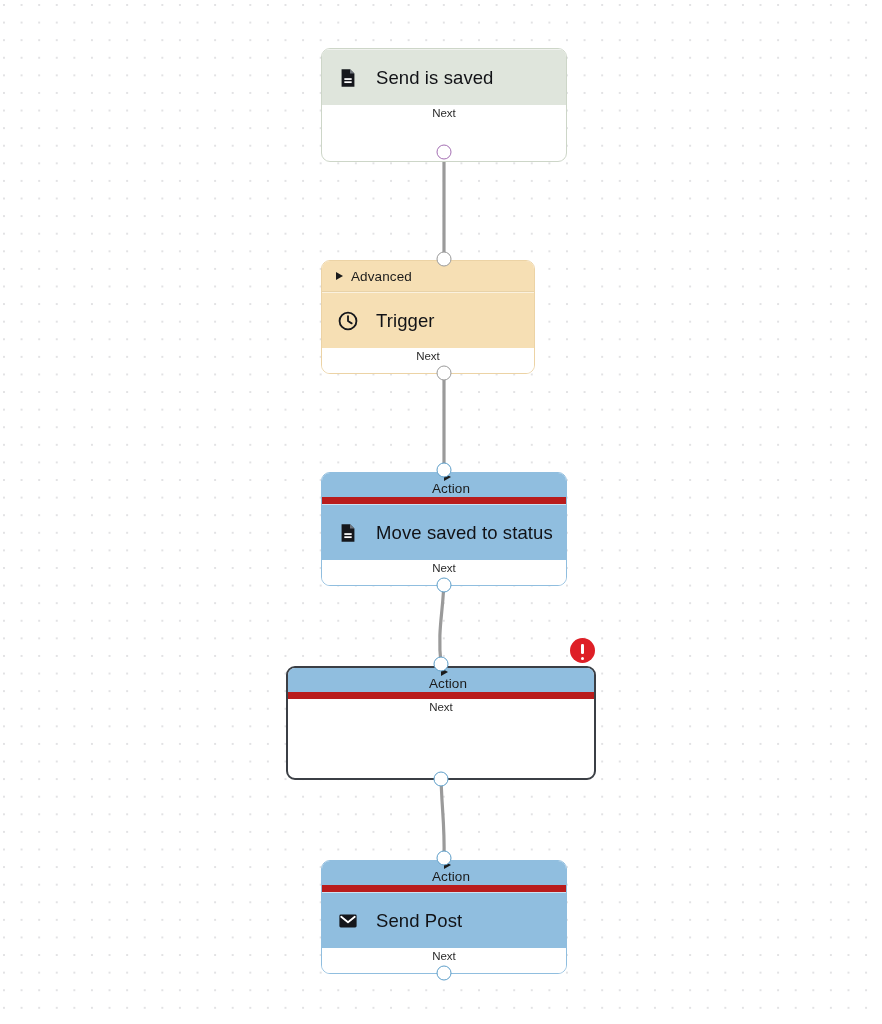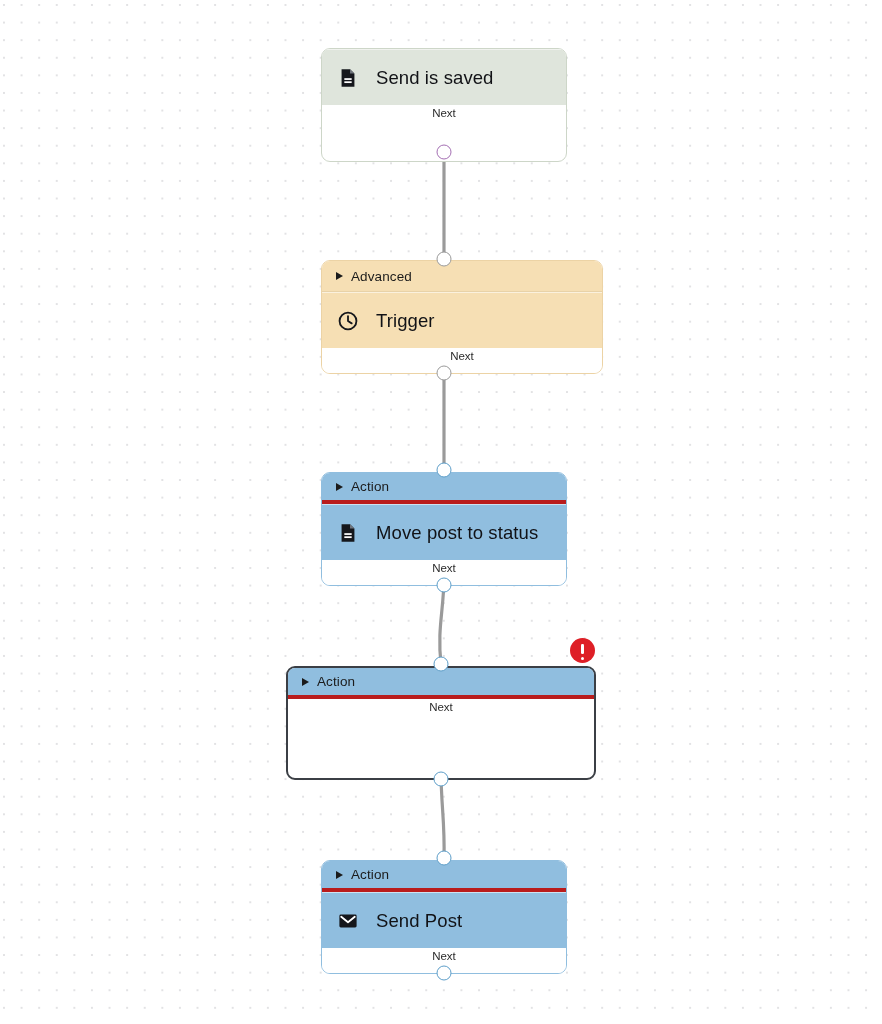--- a/index.html
+++ b/index.html
@@ -122,21 +122,21 @@
   .theme-trigger .node-head { border-bottom: 1px solid #cfd7c9; }
 
   .theme-advanced .node-head,
   .theme-advanced .node-body { background: #f6dfb4; }
   .theme-advanced .frame { border-color: #ecd3a5; }
   .theme-advanced .node-head { border-bottom: 1px solid #e8d2a8; }
 
   .theme-action .node-head,
   .theme-action .node-body { background: #90bedf; }
   .theme-action .frame { border-color: #90bedf; }
-  .theme-action .node-head { border-bottom: 4px solid #b91c1c; }
+  .theme-action .node-head { border-bottom: 7px solid #b91c1c; flex-direction: column; }
 
   
   .handle {
     position: absolute;
     width: 15px;
     height: 15px;
     border-radius: 50%;
     background: #ffffff;
     box-sizing: border-box;
     z-index: 6;
@@ -201,21 +201,21 @@
         <span class="title">Send is saved</span>
       </div>
       <div class="node-foot">
         <span>Next</span>
       </div>
     </div>
   </div>
   <div class="handle purple" style="left:444px; top:152px;"></div>
 
   <div class="handle gray" style="left:444px; top:259px;"></div>
-  <div class="node theme-advanced" style="left:321px; top:260px; width:282px; height:114px;">
+  <div class="node theme-advanced" style="left:321px; top:260px; width:214px; height:114px;">
     <div class="frame">
       <div class="node-head">
         <span class="caret"></span>
         <span>Advanced</span>
       </div>
       <div class="node-body">
         <svg class="glyph" viewBox="0 0 24 24">
           <circle cx="12" cy="12" r="9.2" fill="none" stroke="#15171c" stroke-width="2"></circle>
           <path d="M12 6.6V12l4 2.6" fill="none" stroke="#15171c" stroke-width="2" stroke-linecap="round" stroke-linejoin="round"></path>
         </svg>
@@ -235,21 +235,21 @@
         <span class="caret"></span>
         <span>Action</span>
       </div>
       <div class="node-body">
         <svg class="glyph" viewBox="0 0 24 24">
           <path d="M5 2.4h9.2L19 7.2V21.6H5Z" fill="#15171c"></path>
           <path d="M14.2 2.4 19 7.2h-4.8Z" fill="#6f747c"></path>
           <rect x="8" y="12.2" width="8" height="1.9" fill="#ffffff"></rect>
           <rect x="8" y="15.6" width="8" height="1.9" fill="#ffffff"></rect>
         </svg>
-        <span class="title">Move post to status</span>
+        <span class="title">Move saved to status</span>
       </div>
       <div class="node-foot">
         <span>Next</span>
       </div>
     </div>
   </div>
   <div class="handle blue" style="left:444px; top:585px;"></div>
 
   <div class="error-badge" style="left:570px; top:638px;">
     <span class="bang"></span>

